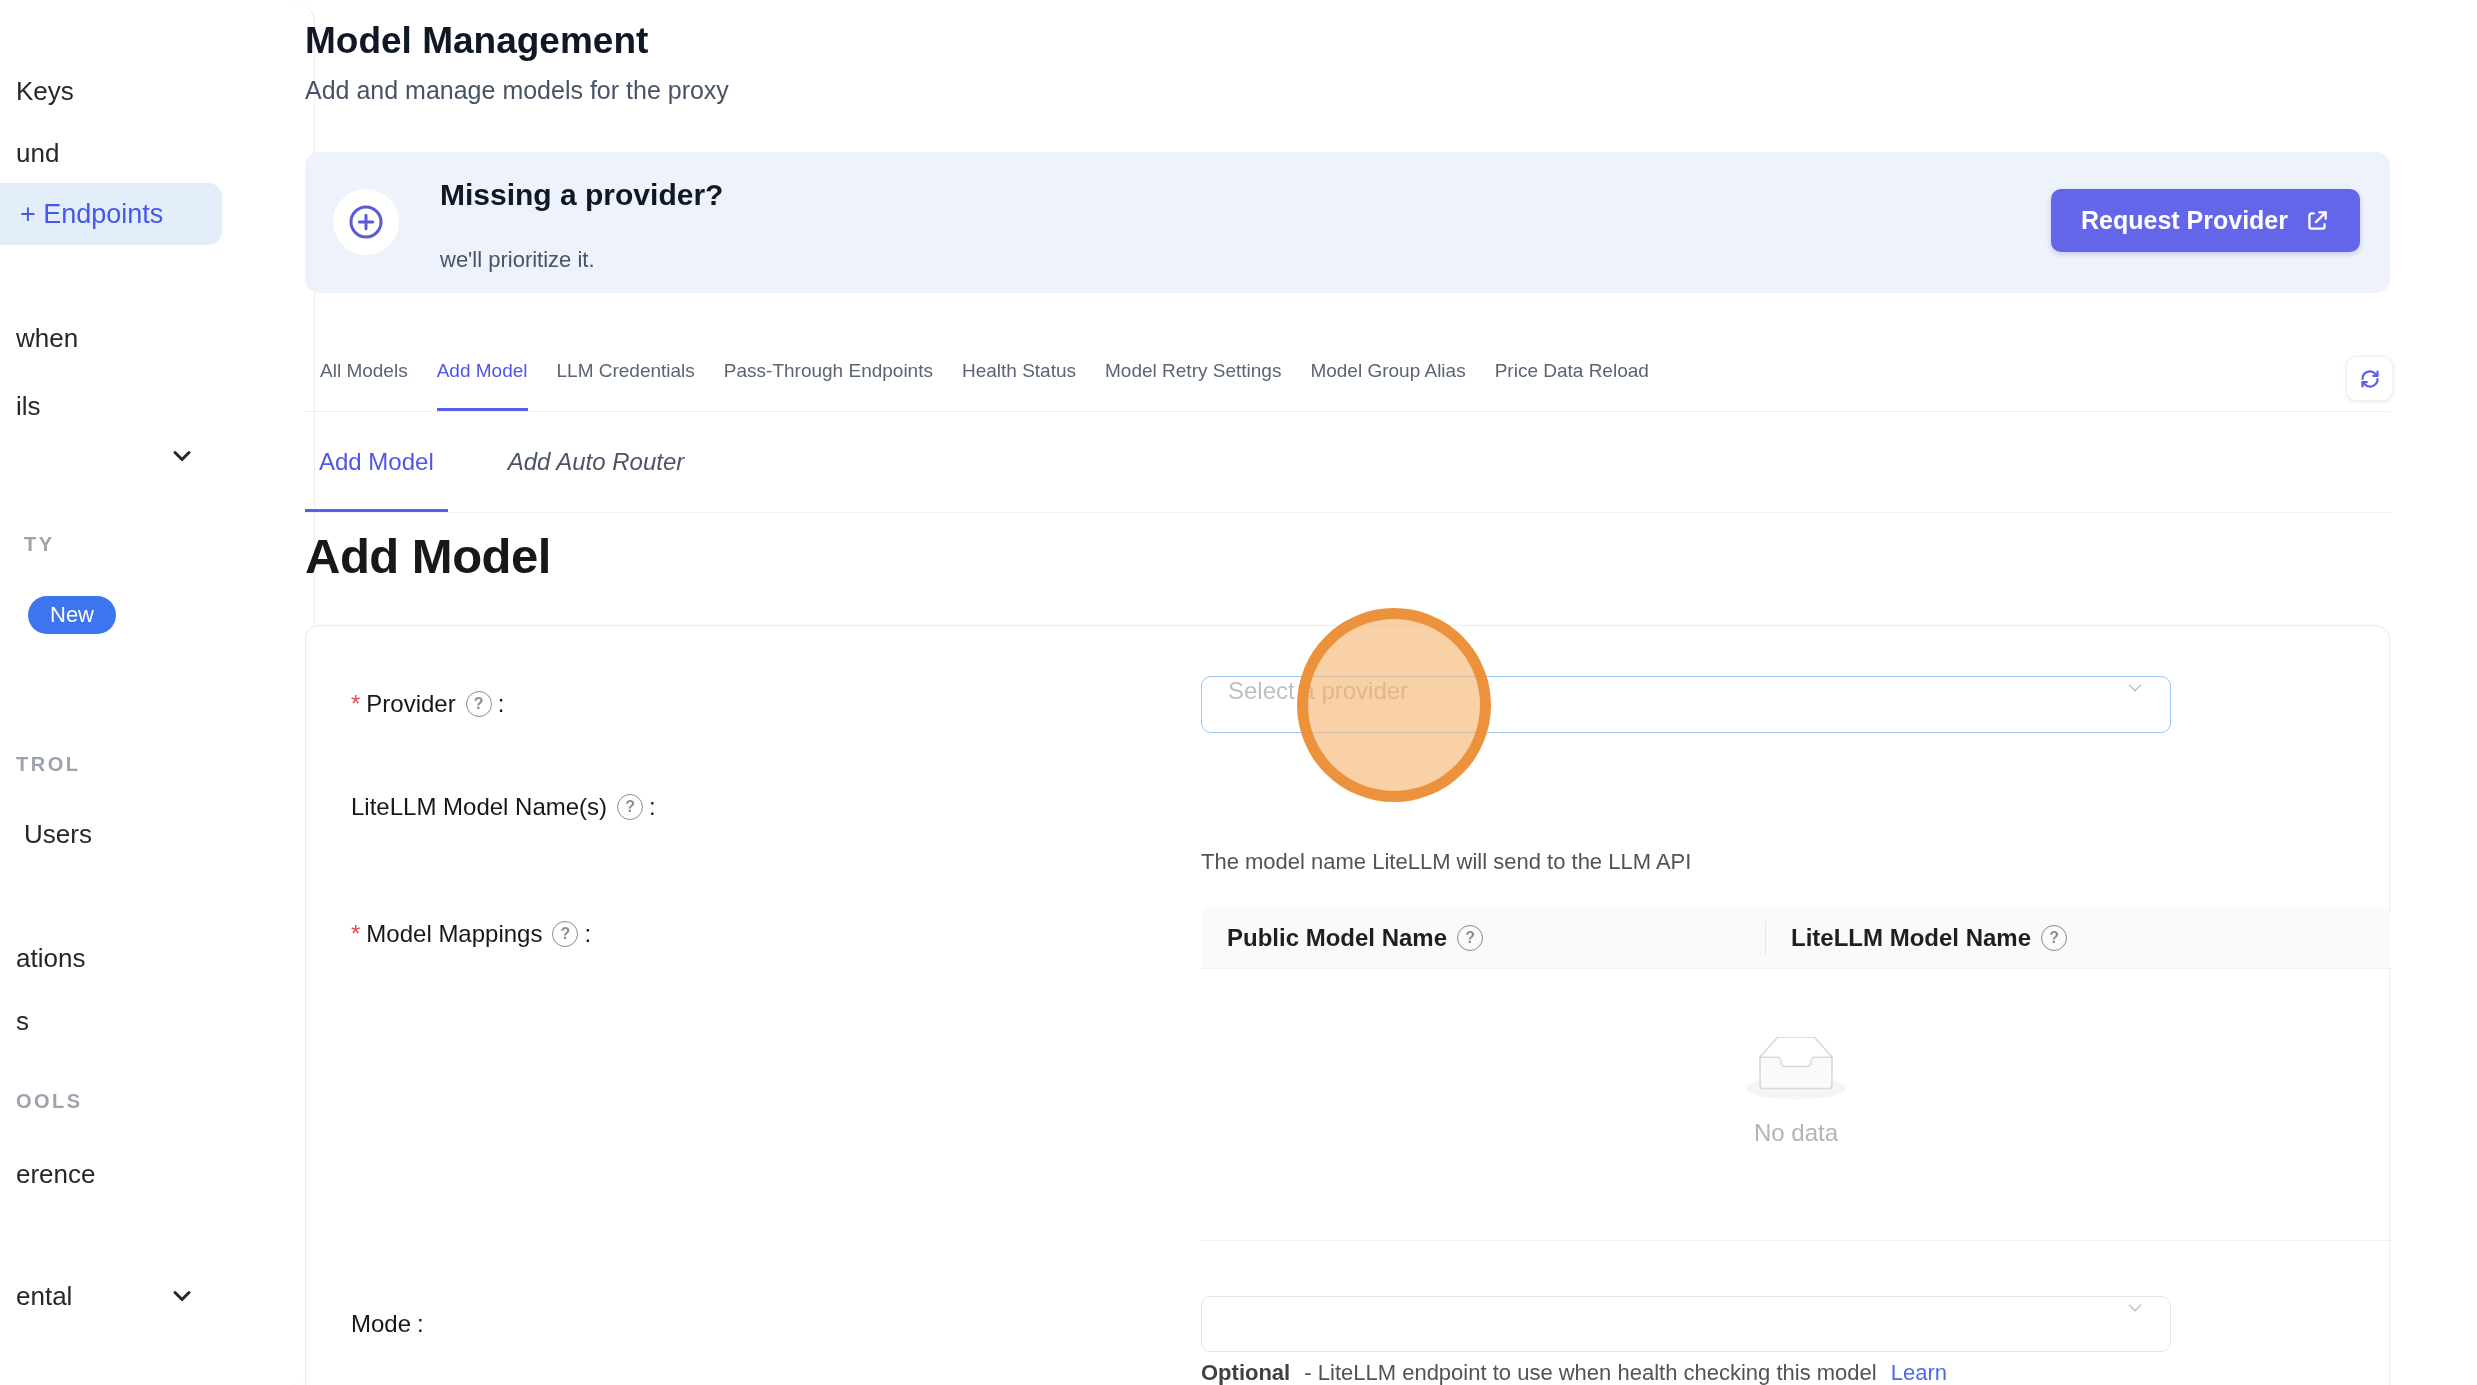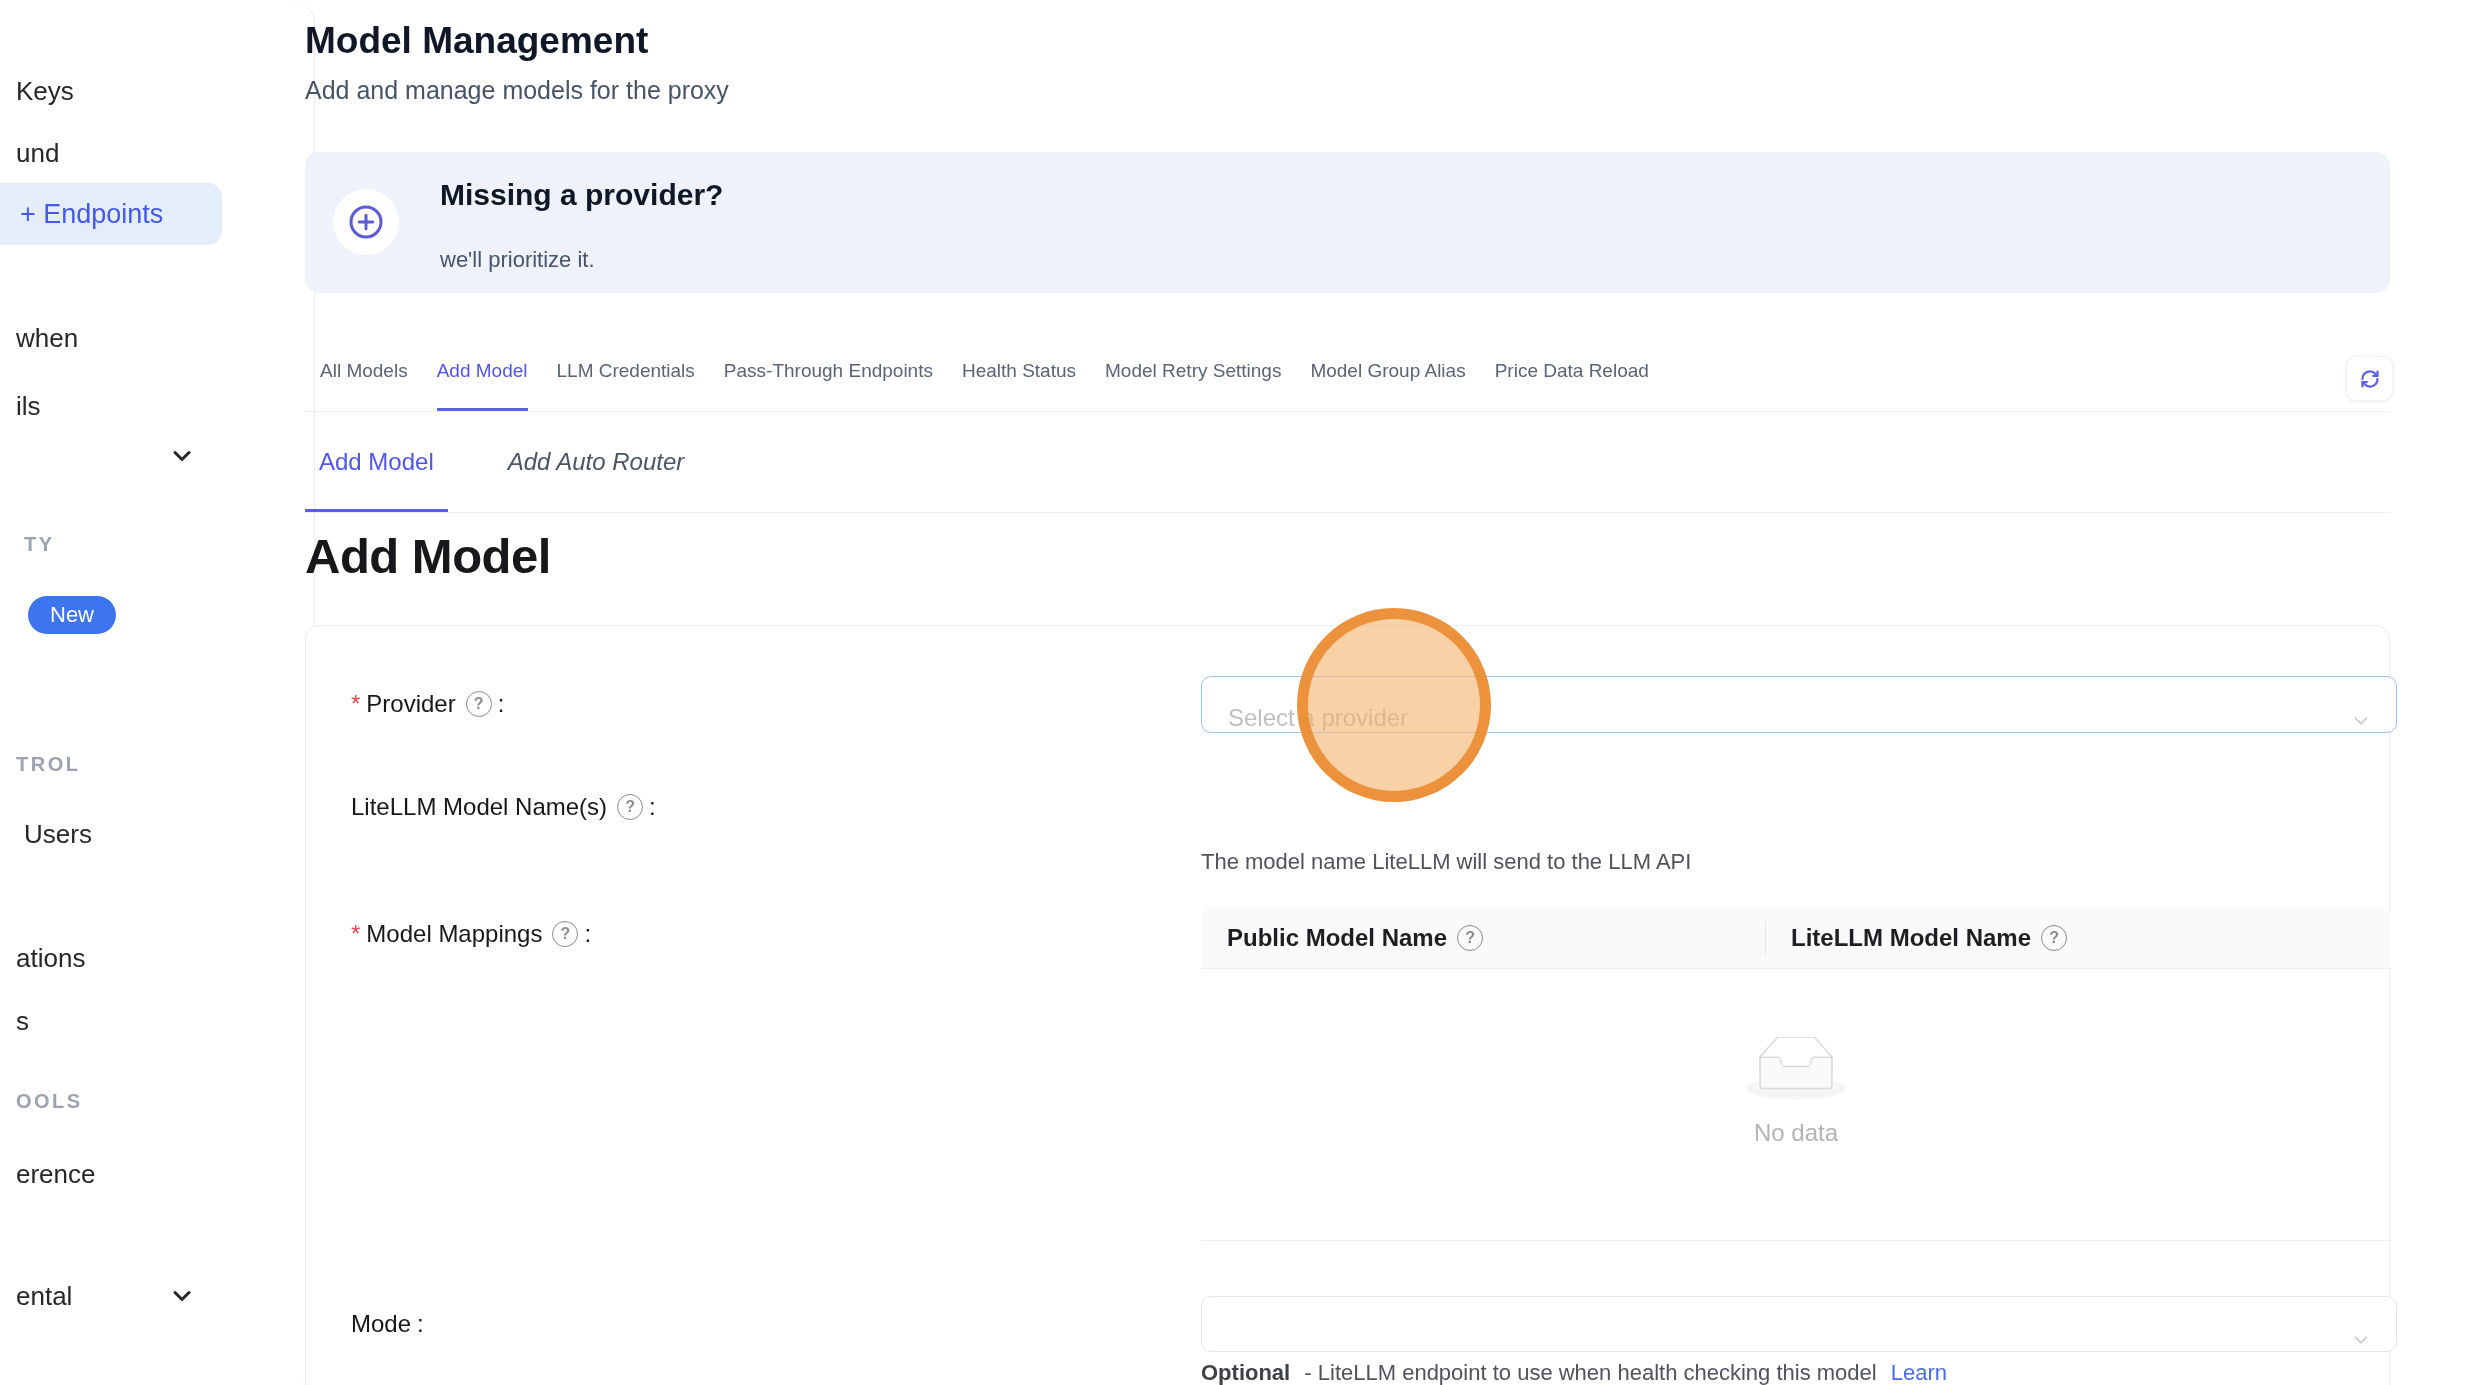--- a/index.html
+++ b/index.html
@@ -69,22 +69,22 @@
   .card { position:absolute; left:305px; top:625px; width:2085px; height:790px;
     background:#fff; border:1px solid #ebebf0; border-radius:14px; }
   .f-label { position:absolute; left:45px; font-size:24px; color:#18181b; line-height:30px;
     display:flex; align-items:center; white-space:nowrap; }
   .req { color:#e5484d; margin-right:6px; font-size:24px; }
   .q-icon { display:inline-flex; width:26px; height:26px; border:1.5px solid #8c8c8c;
     border-radius:50%; color:#8c8c8c; font-size:16px; align-items:center; justify-content:center;
     margin:0 4px 0 10px; cursor:pointer; font-weight:600; }
   .colon { margin-left:2px; }
 
-  .sel, .inp { position:absolute; left:895px; width:1196px; background:#fff; border-radius:10px;
-    display:flex; align-items:flex-end; padding:0 26px; font-size:24px; cursor:pointer; }
+  .sel, .inp { position:absolute; left:895px; width:970px; background:#fff; border-radius:10px;
+    display:flex; align-items:flex-start; padding:0 26px; font-size:24px; cursor:pointer; }
   .sel-provider { top:50px; height:57px; border:1.5px solid #9cc2f7; }
   .placeholder { color:#bfbfbf; }
   .sel-caret { position:absolute; right:24px; width:22px; height:22px; color:#c4c4c9; }
   .sel-caret svg { width:100%; height:100%; }
   .inp-model { top:152px; height:58px; border:1.5px solid #e4e4e9; color:#3f3f46; cursor:text; }
   .helper { position:absolute; left:895px; font-size:22px; color:#52525b; line-height:28px; white-space:nowrap; }
   .sel-mode { top:670px; height:56px; border:1.5px solid #e4e4e9; }
 
   
   .map-table { position:absolute; left:895px; top:282px; width:1190px; }
@@ -146,20 +146,28 @@
 
   <div class="banner">
     <span class="banner-ico">
       <svg viewBox="0 0 24 24" fill="none" stroke="#5b5bd6" stroke-width="1.8" stroke-linecap="round">
         <circle cx="12" cy="12" r="9"></circle>
           <path d="M12 8v8M8 12h8"></path>
       </svg>
     </span>
     <div class="banner-title">Missing a provider?</div>
     <div class="banner-line" style="top:94px">we'll prioritize it.</div>
+    <button class="req-btn">
+      <span>Request Provider</span>
+      <svg viewBox="0 0 24 24" fill="none" stroke="#fff" stroke-width="2.1" stroke-linecap="round" stroke-linejoin="round">
+        <path d="M9 5H7a2 2 0 0 0-2 2v10a2 2 0 0 0 2 2h10a2 2 0 0 0 2-2v-2"></path>
+        <path d="M14 4h6v6"></path>
+          <path d="M20 4l-9 9"></path>
+      </svg>
+    </button>
   </div>
 
   <nav class="tabs">
     <span class="tab">All Models</span>
     <span class="tab active">Add Model</span>
     <span class="tab">LLM Credentials</span>
     <span class="tab">Pass-Through Endpoints</span>
     <span class="tab">Health Status</span>
     <span class="tab">Model Retry Settings</span>
     <span class="tab">Model Group Alias</span>

